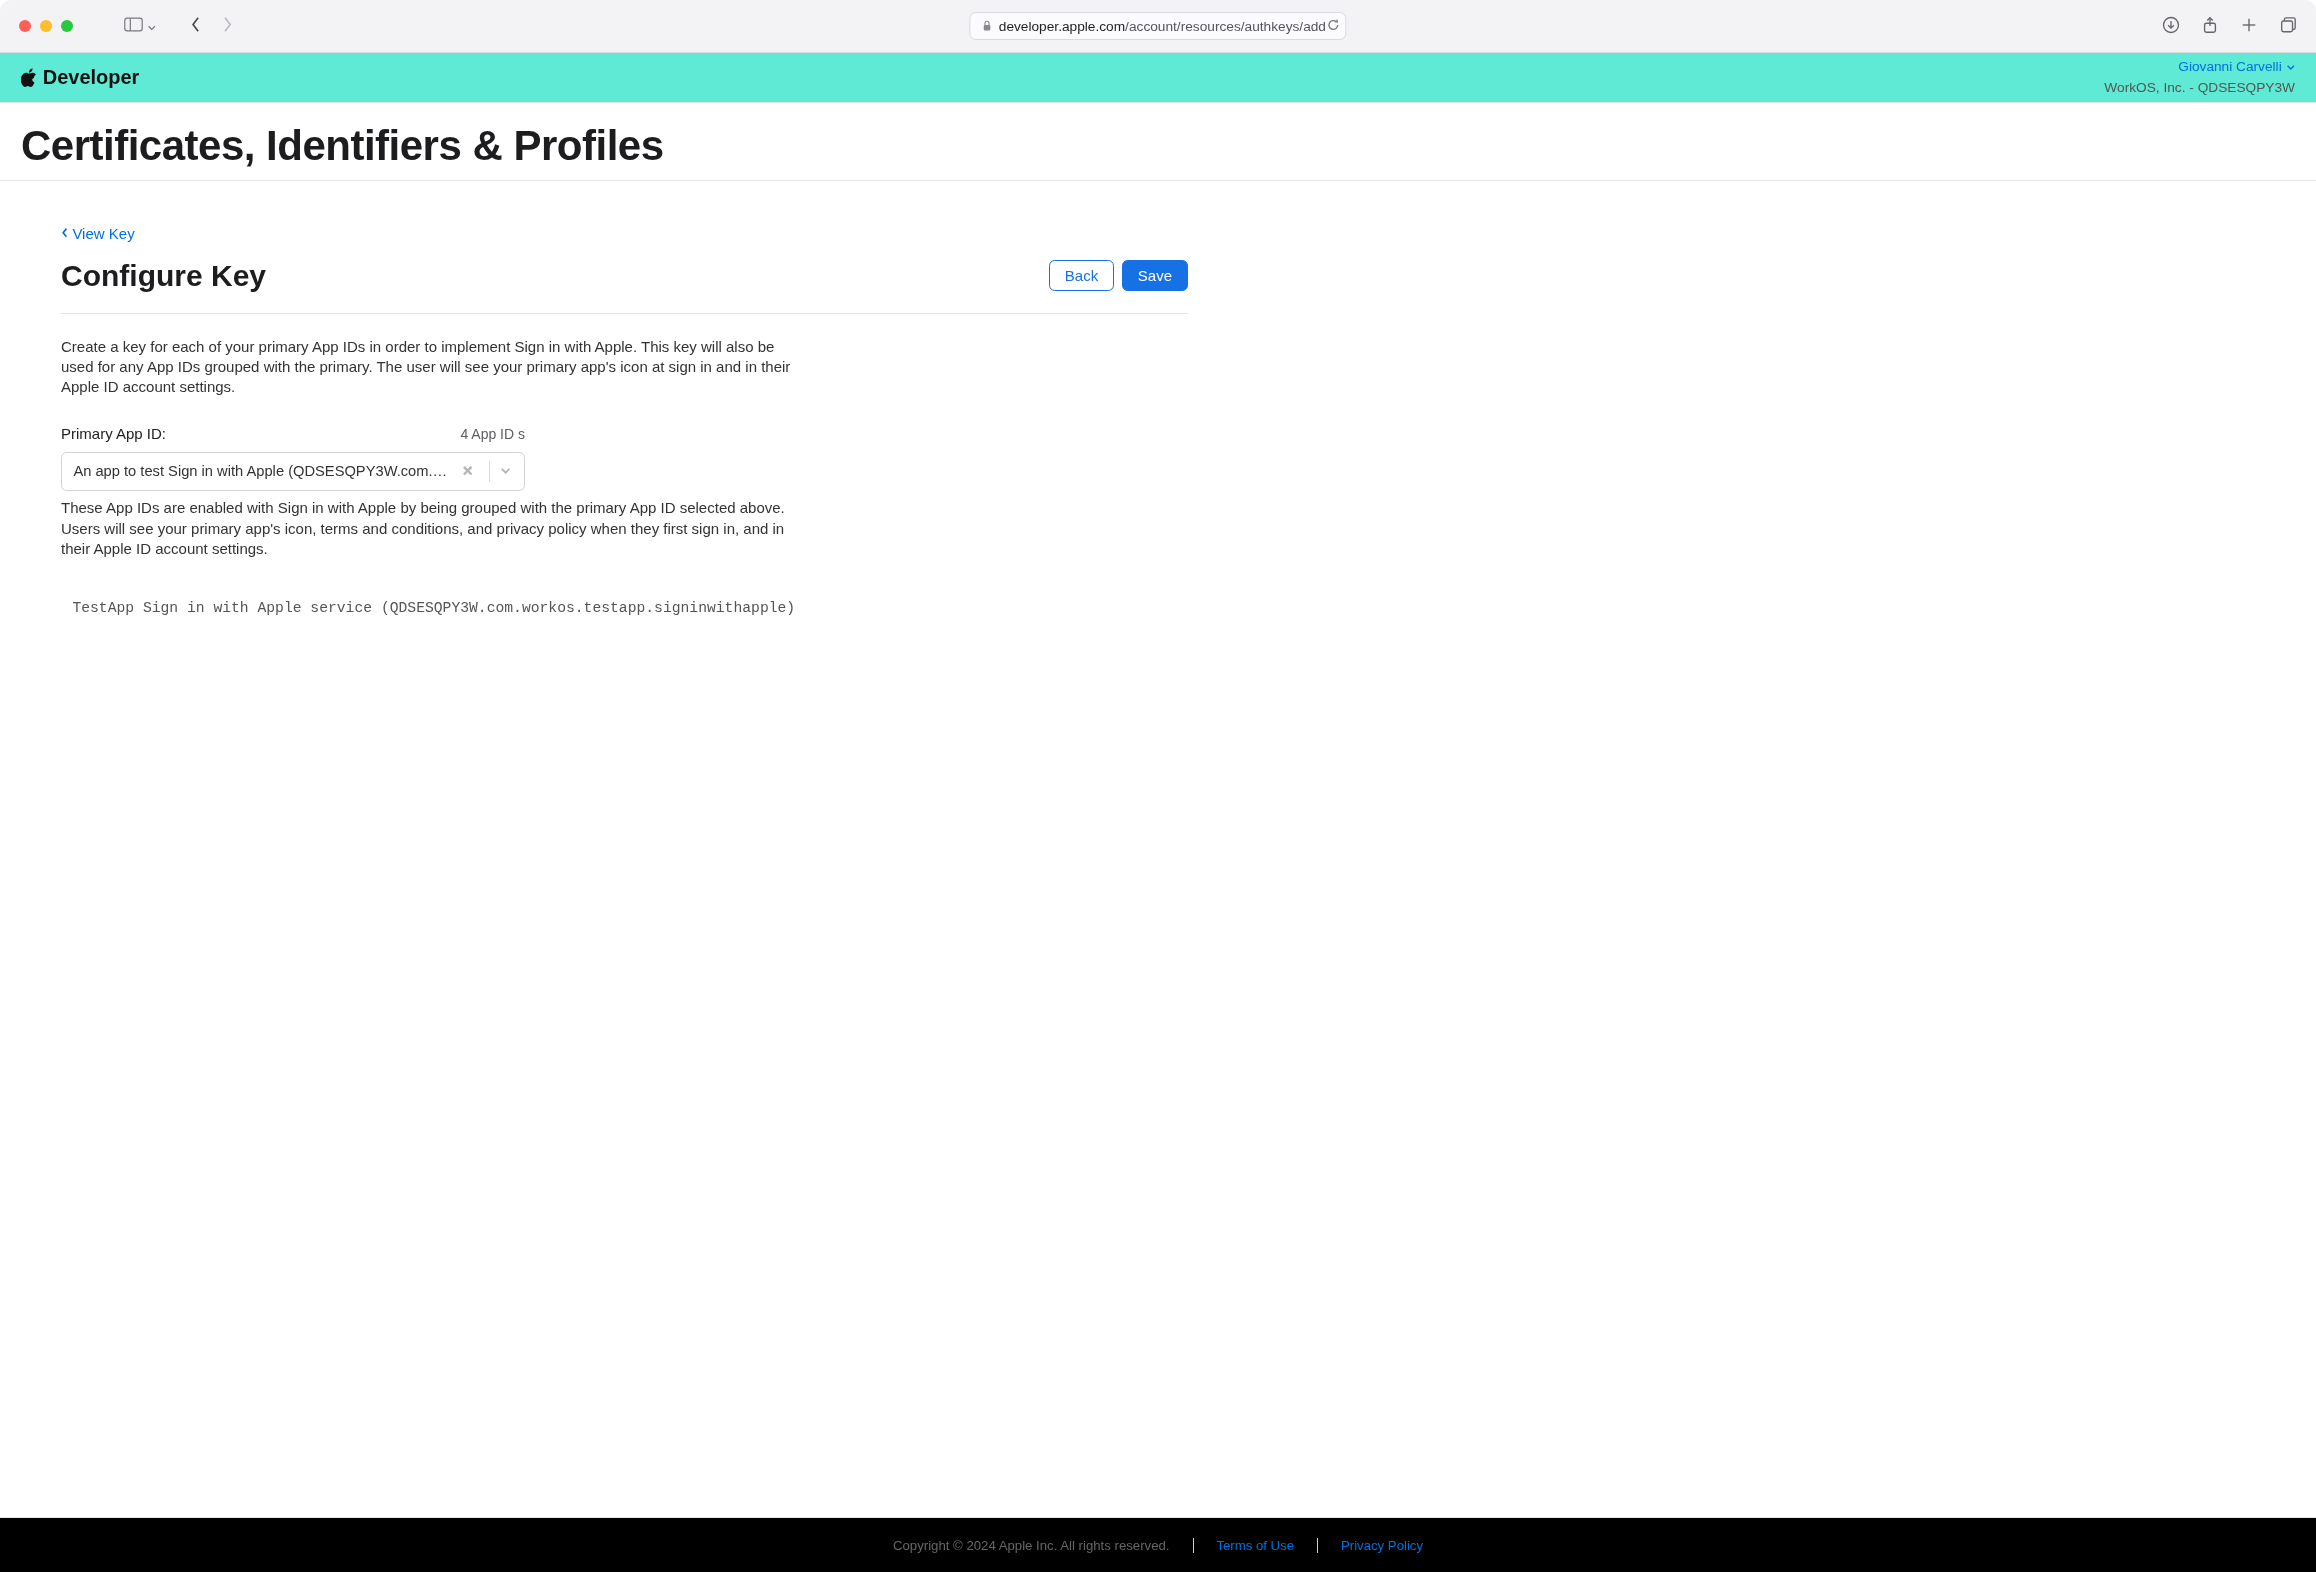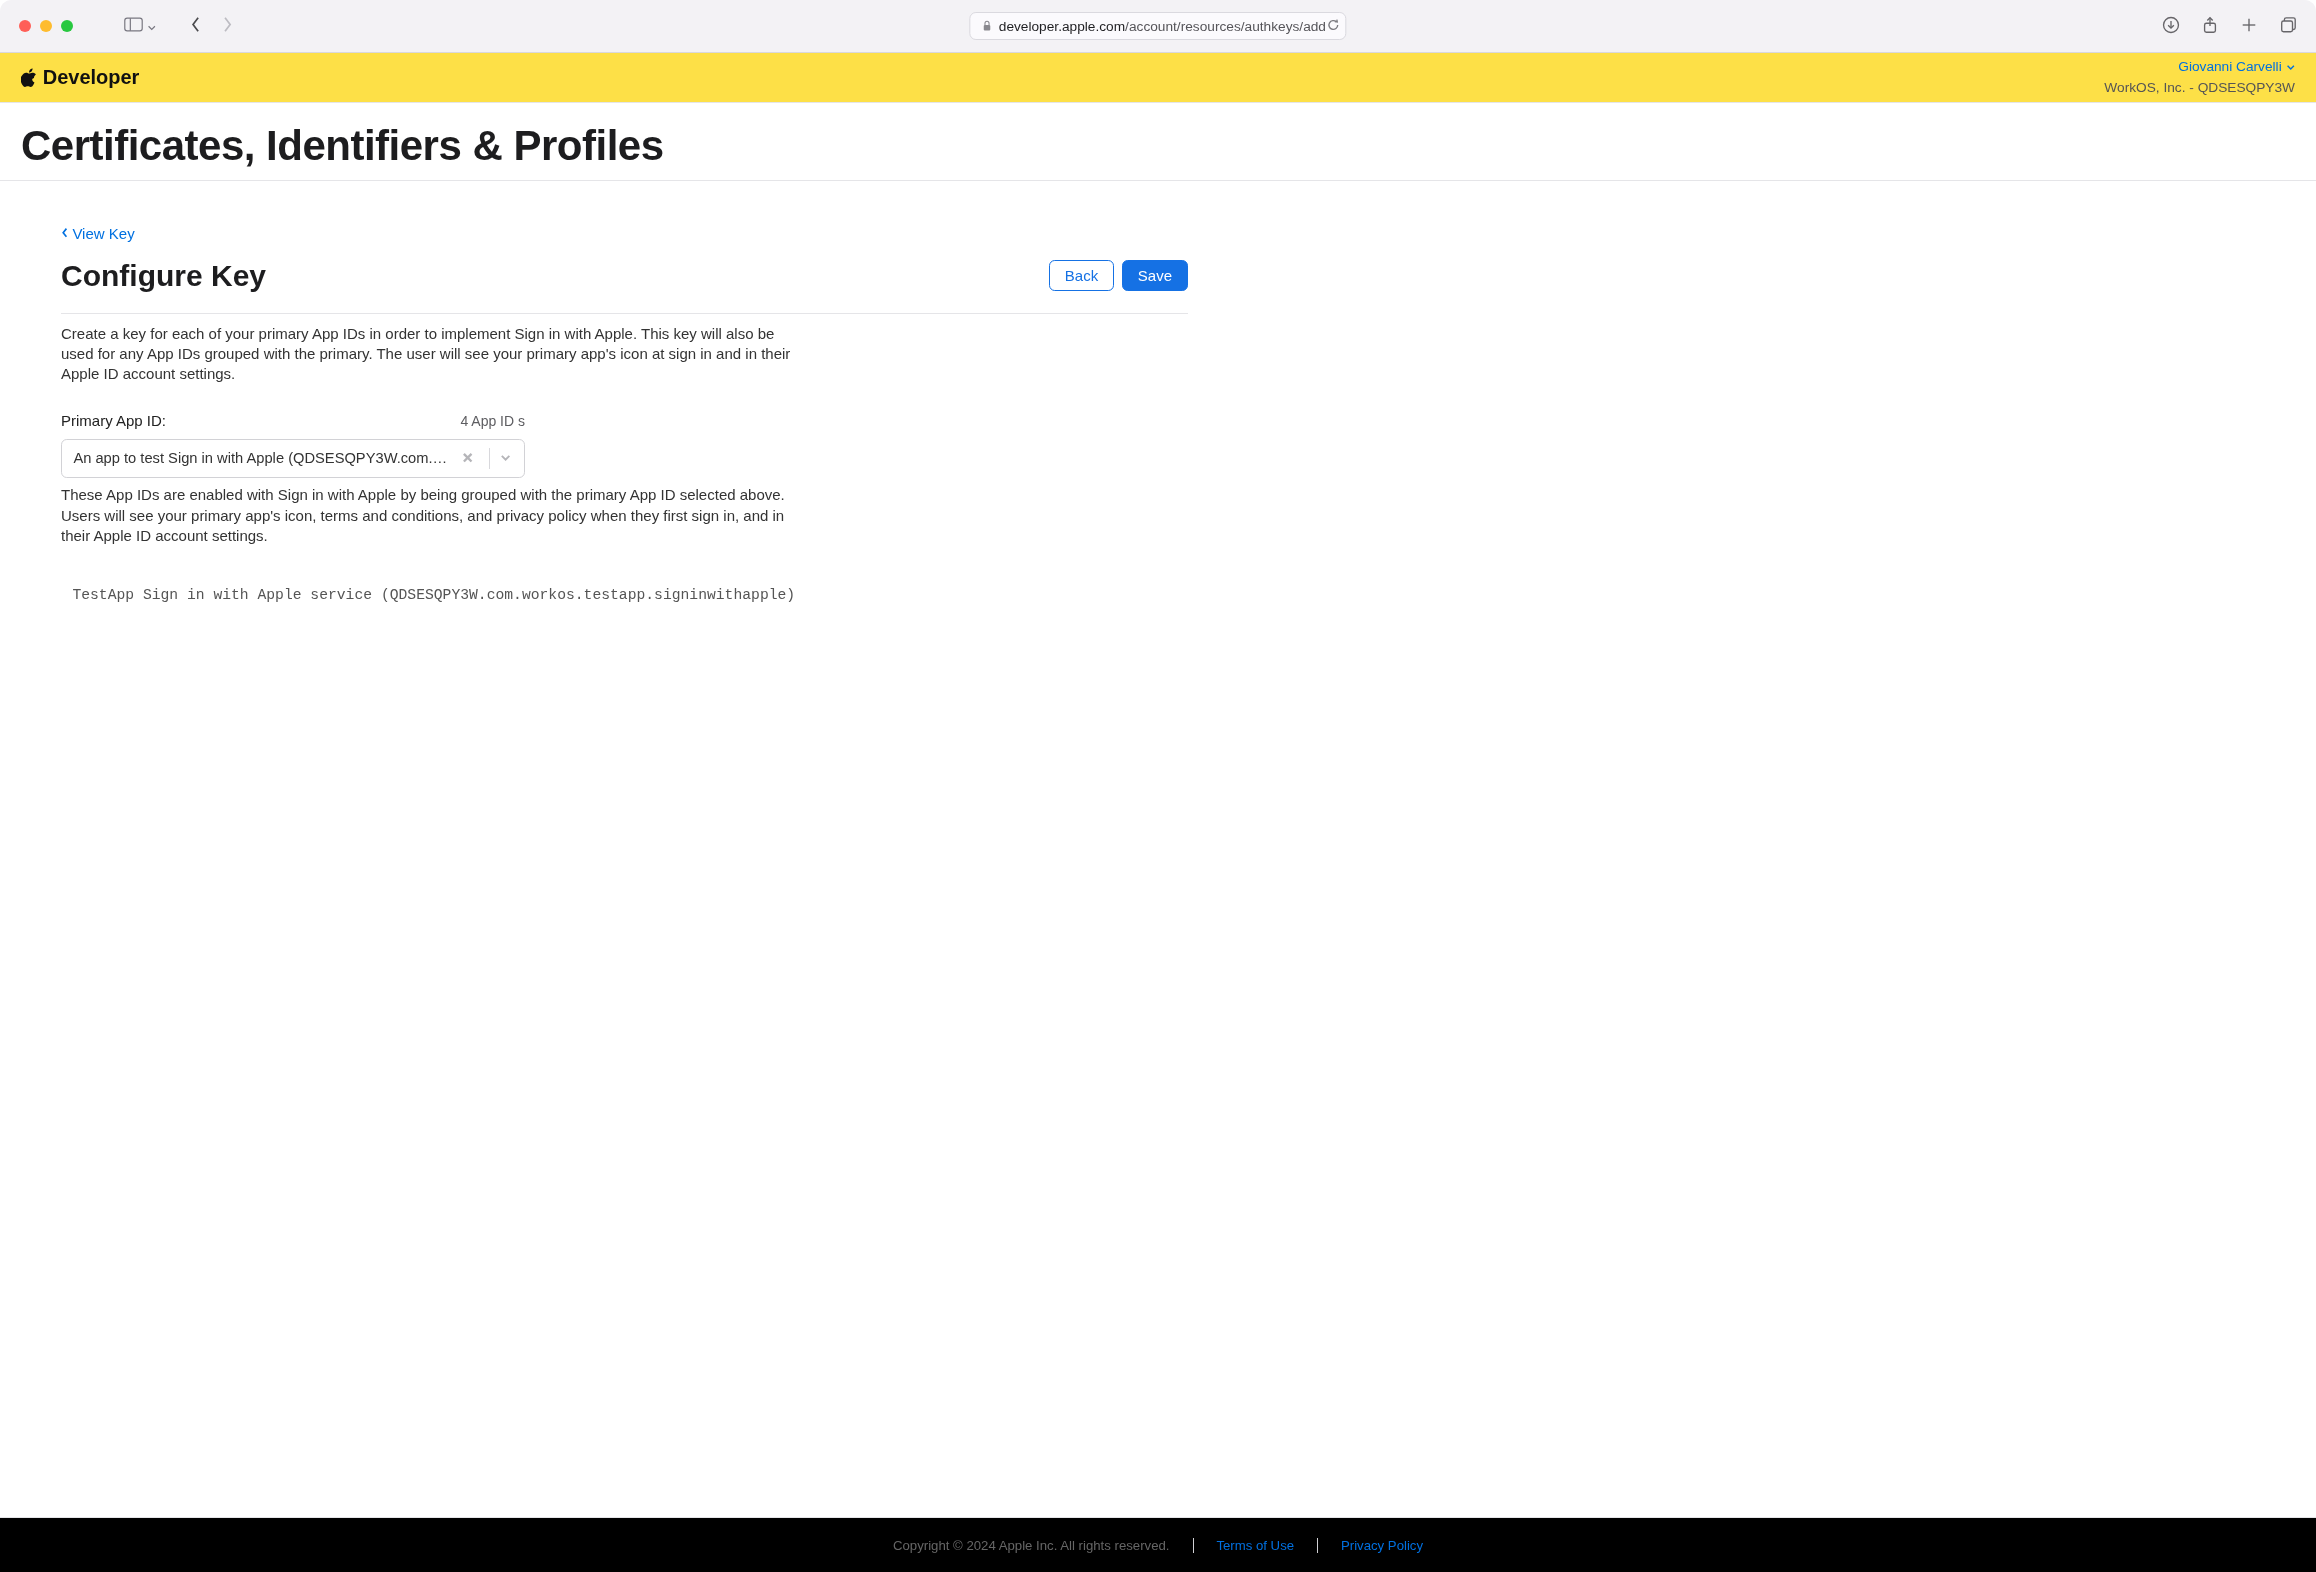--- a/index.html
+++ b/index.html
@@ -52,21 +52,21 @@
     .reload-icon svg { width:14px; height:14px; stroke:#7d7c82; stroke-width:1.6; fill:none;}
     .toolbar-right { margin-left:auto; display:flex; gap:21px; align-items:center;}
     .toolbar-right svg { width:18px; height:18px; stroke:#666569; stroke-width:1.5; fill:none;}
     
     .dev-nav {
       height:50px;
       border-bottom:0.9px solid #e5e5e8;
       display:flex;
       align-items:center;
       padding: 0 21px;
-      background:#fde047;
+      background:#5eead4;
     }
     .dev-logo { display:flex; align-items:center; gap:5.7px; font-size:20px; font-weight:600; color:#111;}
     .dev-logo svg {width:16px; height:19px; fill:#111;}
     .dev-account { margin-left:auto; text-align:right; font-size:13.7px; line-height:1.5;}
     .dev-account-name { color:#0070e0; display:inline-flex; align-items:center; gap:3.8px;}
     .dev-account-team { color:#555; }
     .dev-page-title {
       font-size:42px;
       font-weight:700;
       letter-spacing:-0.5px;
@@ -75,21 +75,21 @@
     }
     .content-wrap { padding: 44px 61px 0; max-width:1249px;}
     .back-link { color:#0070e0; font-size:15px; display:inline-flex; align-items:center; gap:3.8px; text-decoration:none;}
     .back-link-chevron svg {width:7.6px; height:11.4px; stroke:#0070e0; stroke-width:2; fill:none;}
     .conf-header { display:flex; align-items:center; margin-top:17px; padding-bottom:20px; border-bottom:0.9px solid #e5e5e8;}
     .conf-title { font-size:30px; font-weight:700;}
     .conf-actions { margin-left:auto; display:flex; gap:7.6px;border-radius:11px;}
     .btn { font-size:15px; padding:5.7px 15px; border-radius:5.7px; border:0.9px solid #1571e4; cursor:pointer;}
     .btn-outline { background:#fff; color:#1571e4;}
     .btn-solid { background:#1571e4; color:#fff;}
-    .desc-para { max-width: 738px; font-size:15px; line-height:1.35; margin-top:10px; color:#333;}
+    .desc-para { max-width: 738px; font-size:15px; line-height:1.35; margin-top:23px; color:#333;}
     .label-row { display:flex; justify-content:space-between; align-items:flex-end; margin-top:28px;}
     .field-label { font-size:15px; font-weight:400; color:#222;}
     .count-label { font-size:14px; color:#5d5d61;}
     .select-box {
       width: 464px;
       height:39px;
       border:0.9px solid #d2d2d6;
       border-radius:5.7px;
       margin-top:9.5px;
       display:flex;

